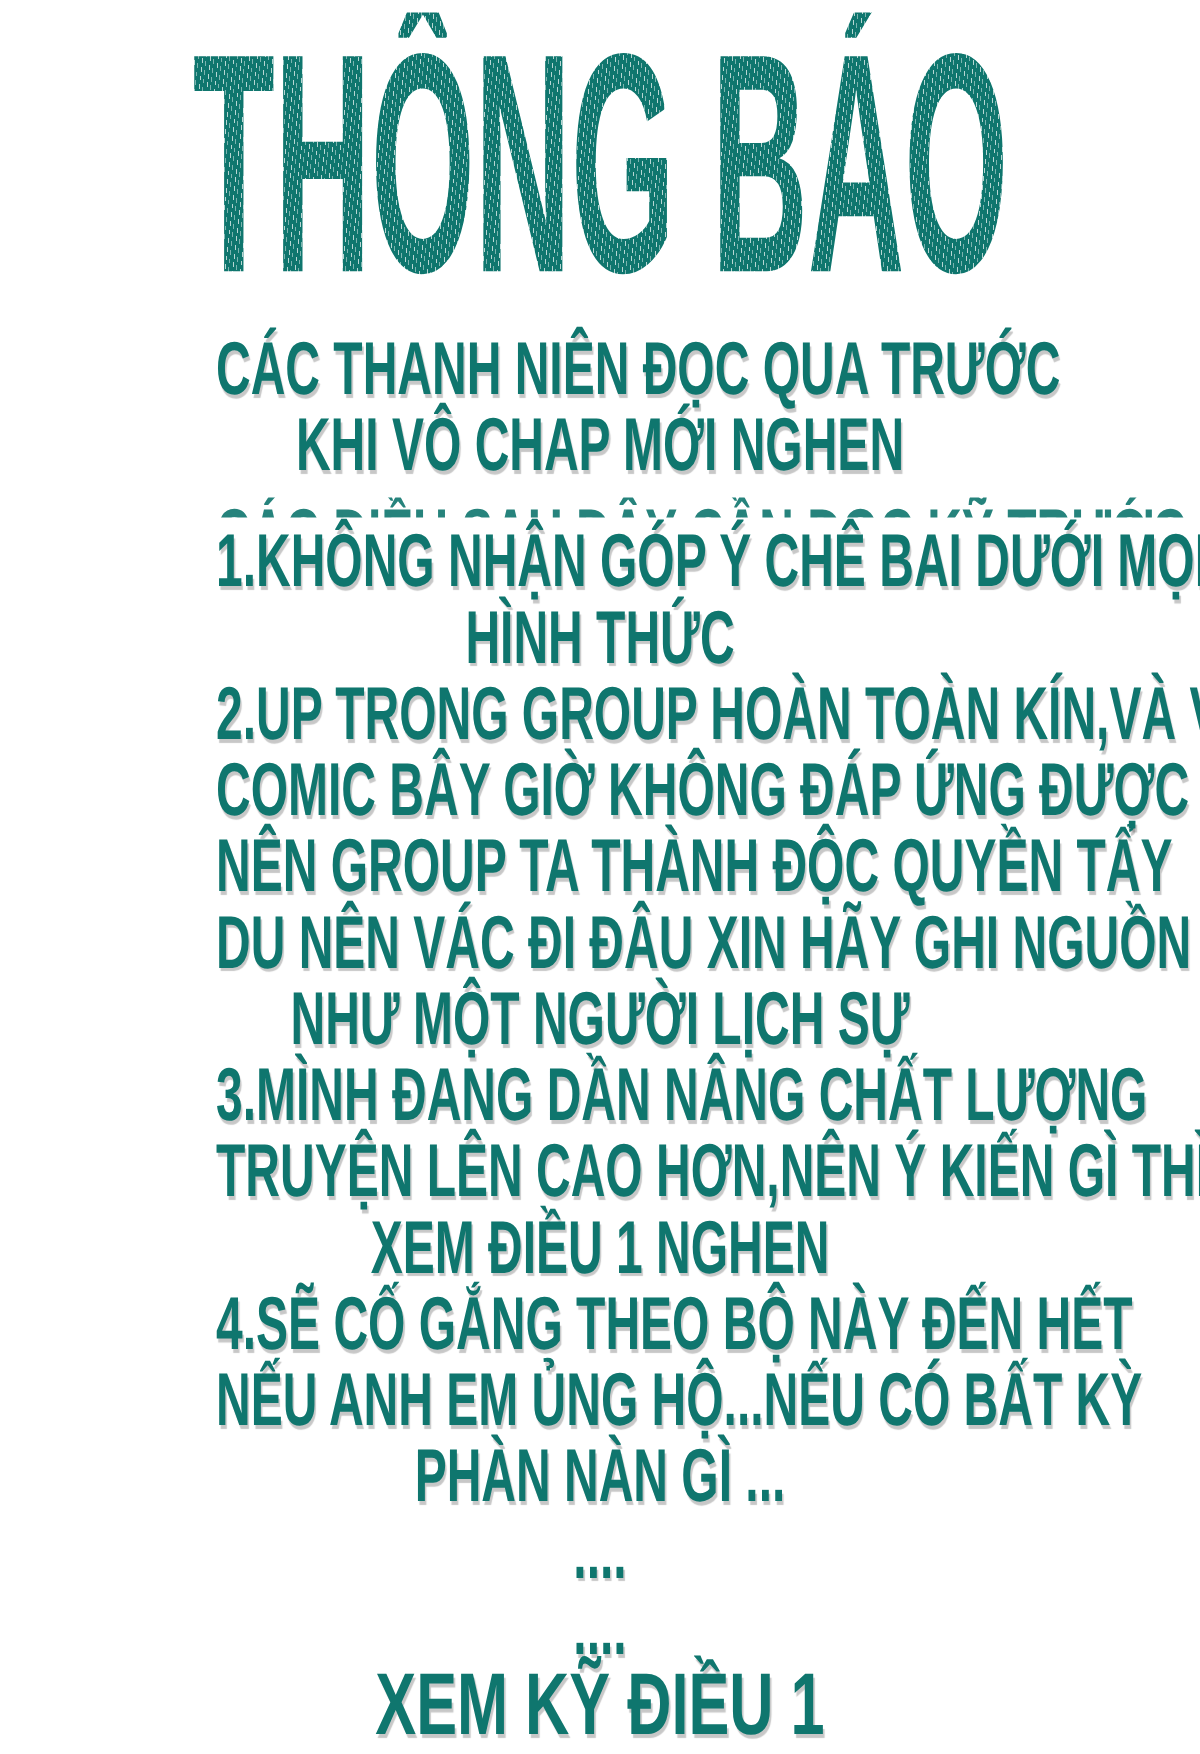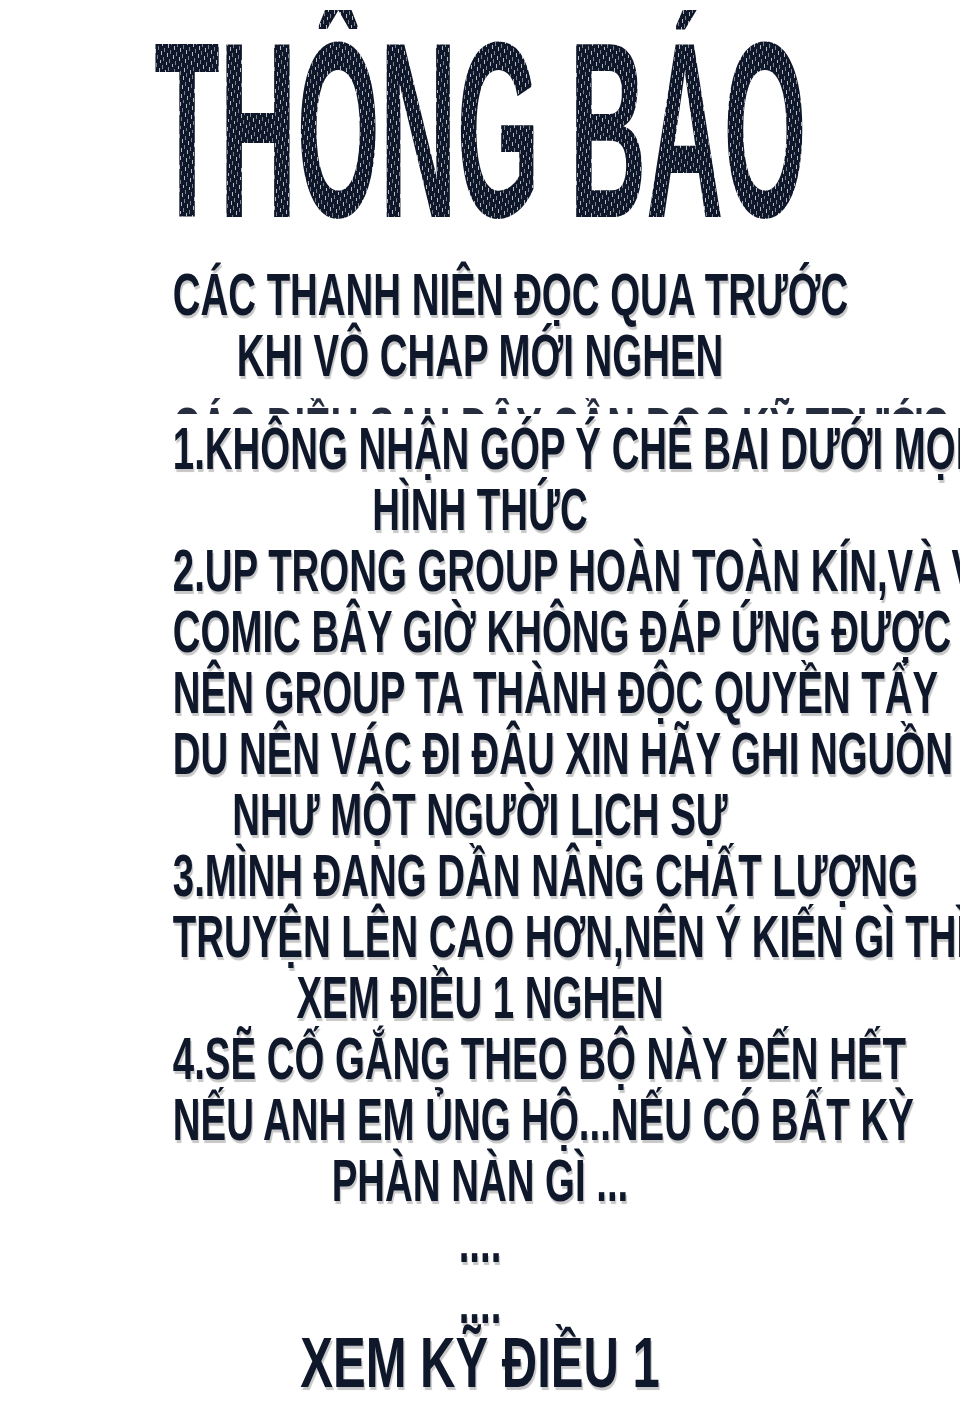--- a/index.html
+++ b/index.html
@@ -6,21 +6,21 @@
     margin: 0;
     padding: 0;
     background: #ffffff;
   }
   .sheet {
     position: relative;
     width: 960px;
     height: 1403px;
     overflow: hidden;
     background: #ffffff;
-    color: #0f172a;
+    color: #0f766e;
     font-family: "Liberation Sans", sans-serif;
     font-weight: bold;
     text-align: center;
   }
   
   .title-row {
     height: 252px;
     display: flex;
     align-items: flex-end;
     justify-content: center;

